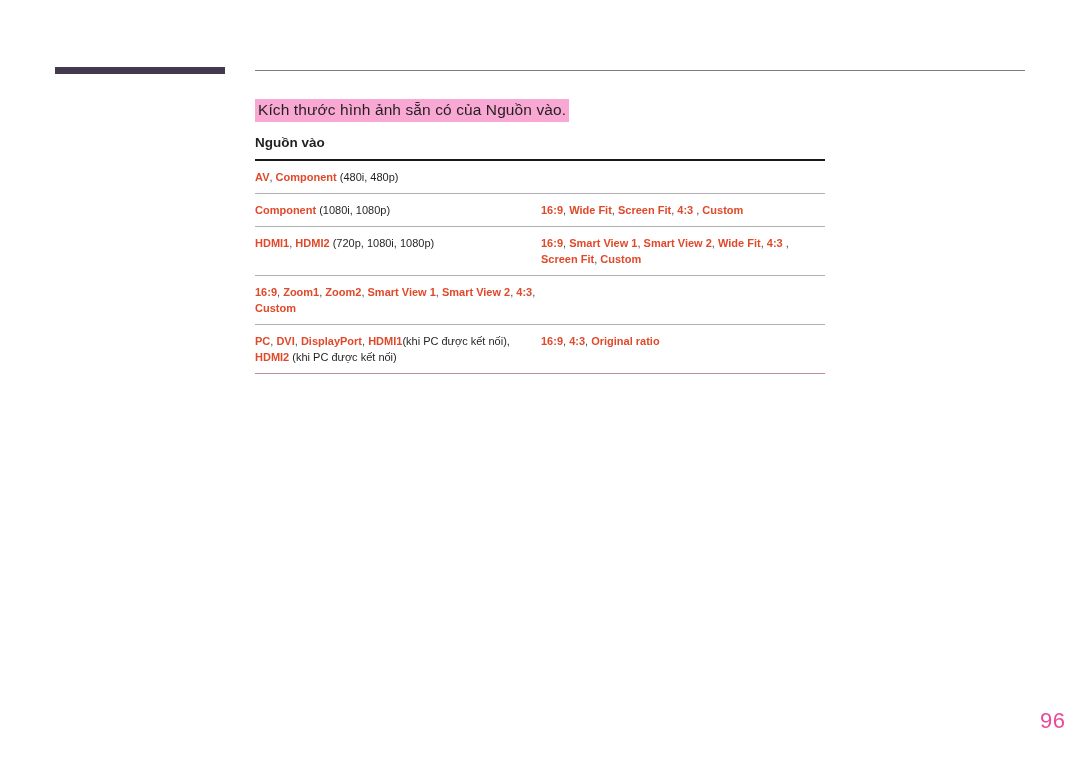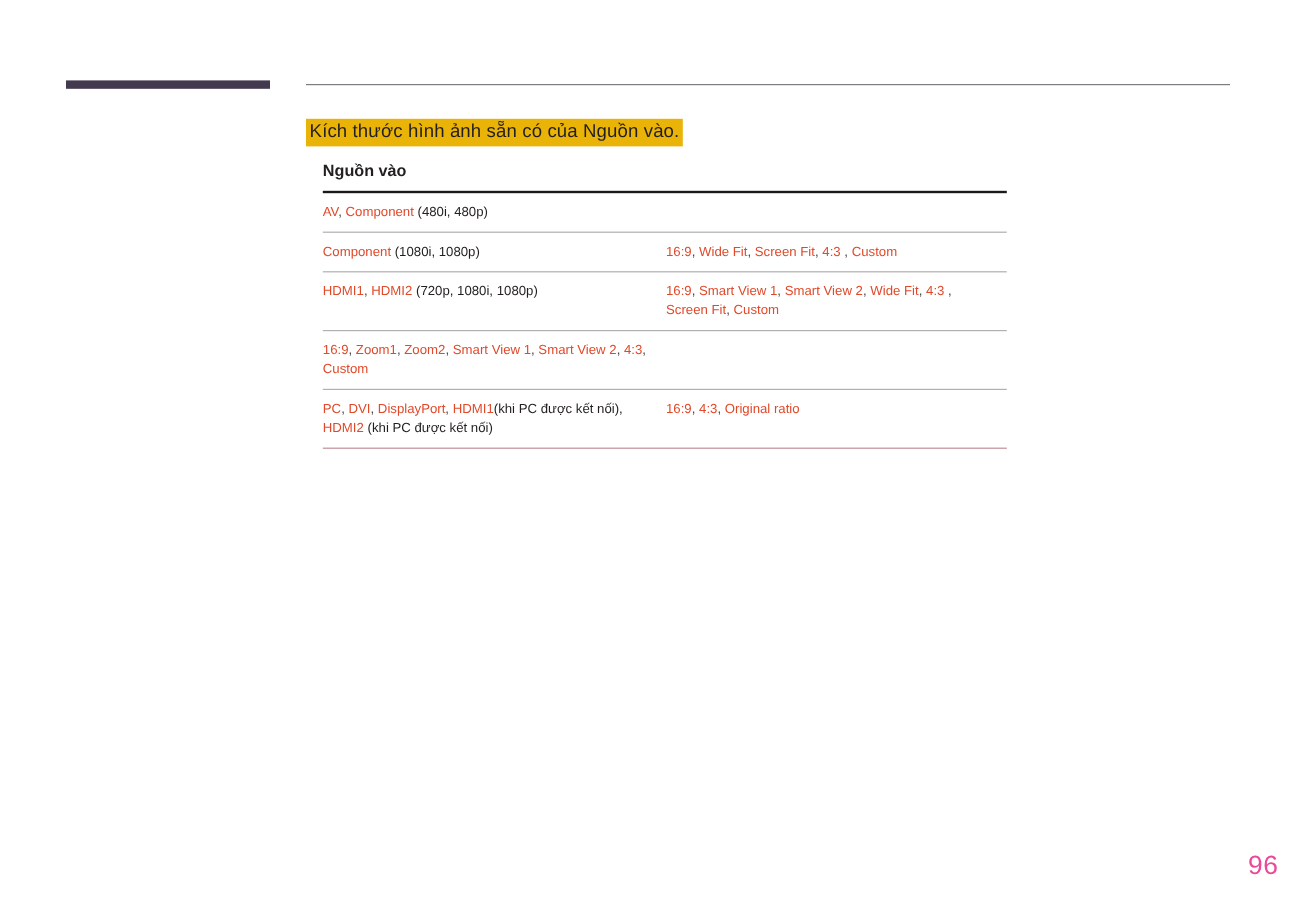--- a/index.html
+++ b/index.html
@@ -37,36 +37,35 @@
   }
 
   
   .section-title-wrap {
     position: absolute;
     left: 255px;
     top: 99px;
   }
   .section-title {
     display: inline-block;
-    background: #eab308;
+    background: #f9a8d4;
     color: #231f20;
     font-size: 15.5px;
     line-height: 20px;
     padding: 1px 3px 2px 3px;
     white-space: nowrap;
     letter-spacing: 0.1px;
   }
 
   
   .table {
     position: absolute;
     left: 255px;
     top: 134px;
     width: 570px;
-    margin-left: 14px;
   }
   .trow {
     display: flex;
     width: 100%;
     box-sizing: border-box;
   }
   .col-left {
     width: 286px;
     flex: 0 0 286px;
     box-sizing: border-box;
@@ -109,21 +108,21 @@
     background: #bf8f96;
   }
 
   .cell-text {
     font-size: 11px;
     line-height: 16px;
     color: #231f20;
   }
   .cell-text .hl {
     color: #e0492a;
-    font-weight: normal;
+    font-weight: bold;
   }
   .cell-text .sep {
     color: #4a4a4c;
   }
   .col-right .cell-text {
     color: #4a4a4c;
   }
 
   
   .page-number {

